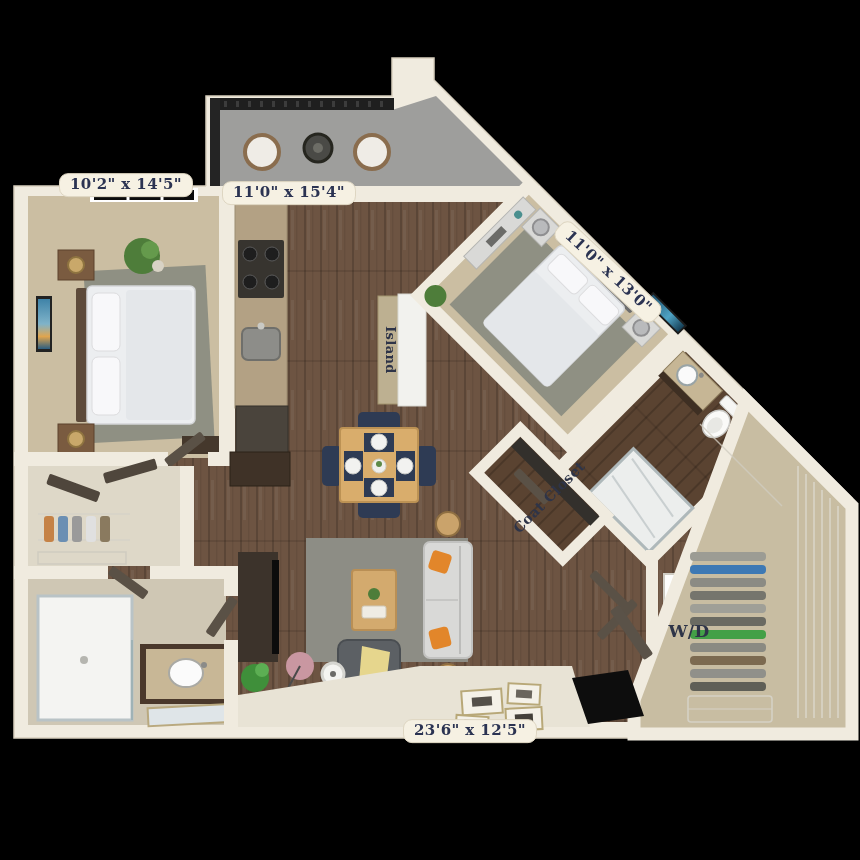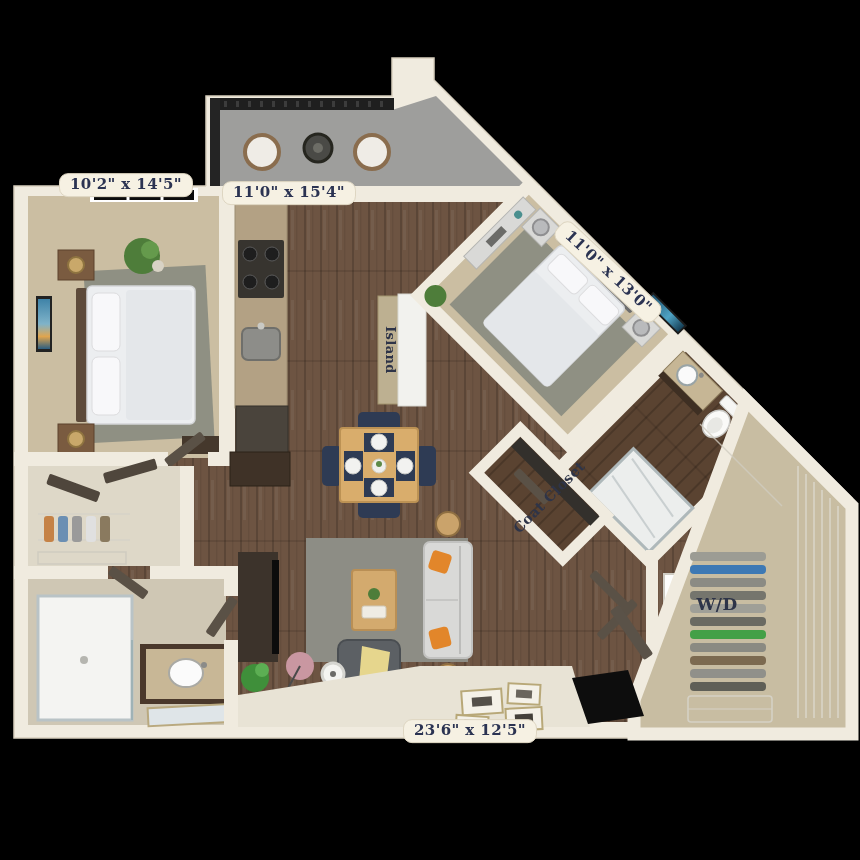--- a/index.html
+++ b/index.html
@@ -284,14 +284,14 @@
     </g>
   </g>
 </svg>
 
 <div class="dim-tab" style="left:126px;top:185px;">10'2" x 14'5"</div>
 <div class="dim-tab" style="left:289px;top:193px;">11'0" x 15'4"</div>
 <div class="dim-tab rot43" style="left:608px;top:272px;">11'0" x 13'0"</div>
 <div class="dim-tab" style="left:470px;top:731px;">23'6" x 12'5"</div>
 <div class="room-label rotm45" style="left:549px;top:497px;">Coat Closet</div>
 <div class="room-label rot90" style="left:390px;top:350px;font-size:13px;">Island</div>
-<div class="room-label wd-label" style="left:689px;top:604px;margin-left:28px;">W/D</div>
+<div class="room-label wd-label" style="left:689px;top:631px;">W/D</div>
 </div>
 
 </body></html>

